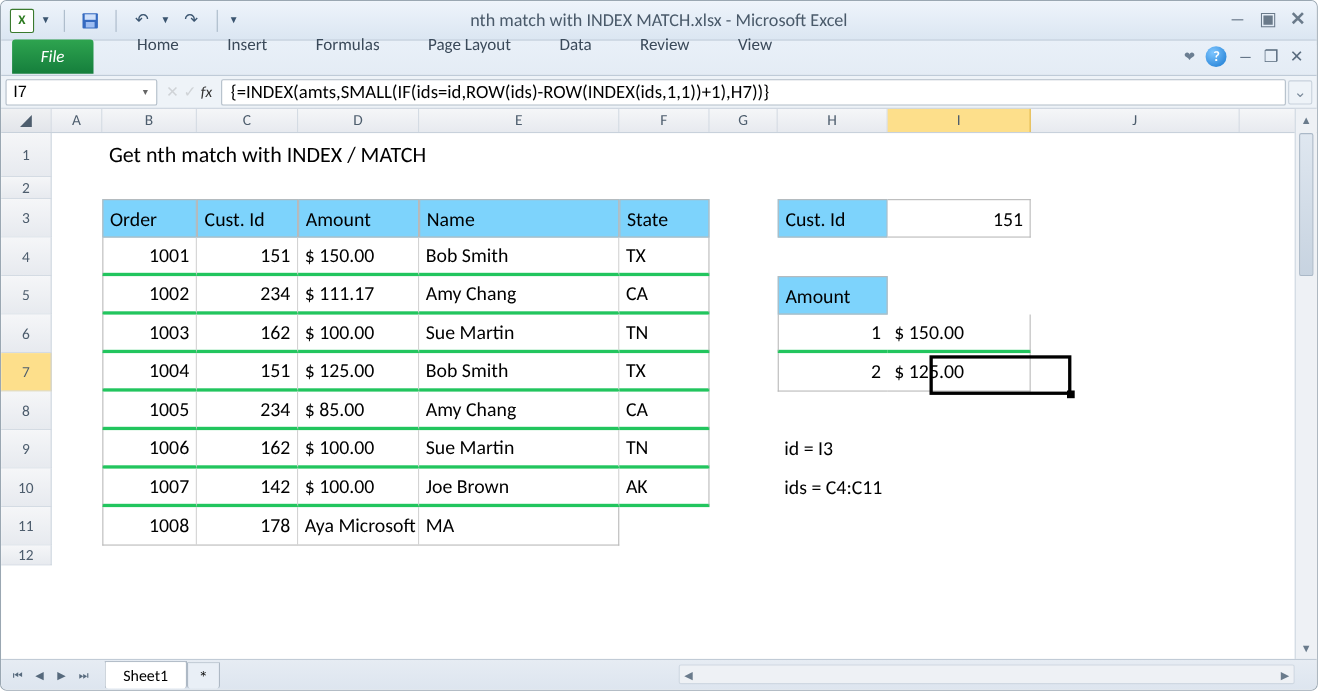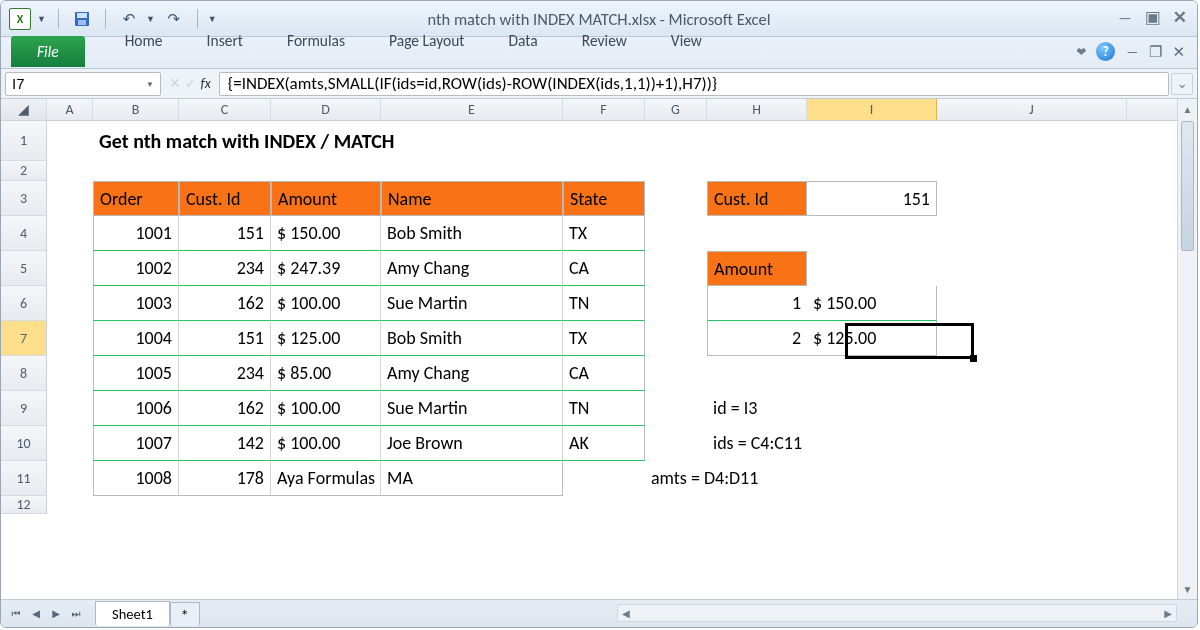--- a/index.html
+++ b/index.html
@@ -85,21 +85,21 @@
     color:#fff; display:flex; align-items:center; justify-content:center;
     font-size:13px; font-weight:bold;
   }
   .ribbon .caret-down { font-size:12px; color:#6b7e92; }
   
   .formula-bar {
     height: 30px; background:#eef3f8; border-bottom:1px solid #c2ccd7;
     display:flex; align-items:center; padding: 2px 4px; gap:0;
   }
   .namebox {
-    width:156px; height:24px; background:#fff; border:1px solid #b2bdc8;
+    width:138px; height:24px; background:#fff; border:1px solid #b2bdc8;
     display:flex; align-items:center; padding:0 6px;
     border-radius:2px;
   }
   .namebox input { border:none; outline:none; width:60px; font-size:15px; background:transparent;}
   .namebox .dd { margin-left:auto; font-size:8px; color:#666;}
   .fx-icons { display:flex; align-items:center; gap:4px; padding:0 8px; color:#777;}
   .fx-icons .fx { font-style:italic; font-size:14px; color:#333; }
   .formula-input {
     flex:1; height:24px; background:#fff; border:1px solid #b2bdc8; border-radius:2px;
     display:flex; align-items:center; padding:0 8px;
@@ -140,25 +140,25 @@
     color:#4d5d6d; font-size:14px;
   }
   .rowhead.active-row { background:#fddf8b; }
   .cell {
     border-bottom:1px solid transparent;
     display:flex; align-items:center;
     font-size:18px; font-family: Calibri, Arial, sans-serif;
     padding:0 6px;
     white-space:nowrap;
   }
-  .cell.bold { font-weight:bold; }
+  .cell.bold { font-weight:normal; }
   .cell.rt { justify-content:flex-end; }
-  .tbl-hd { background:#f97316; border:1px solid #b9b9b9; }
+  .tbl-hd { background:#7dd3fc; border:1px solid #b9b9b9; }
   .bd-r { border-right:1px solid #d3d3d3; }
-  .bd-b { border-bottom:1px solid #22c55e; }
+  .bd-b { border-bottom:3px solid #22c55e; }
   .bd-t { border-top:1px solid #b9b9b9; }
   .bd-l { border-left:1px solid #b9b9b9; }
   .bd-rs { border-right:1px solid #b9b9b9; }
   .bd-bs { border-bottom:1px solid #b9b9b9; }
 
   
   .active-cell-border {
     position:absolute;
     border:3px solid #000;
     pointer-events:none;
@@ -330,21 +330,21 @@
           <div class="cell"></div>
           <div class="cell"></div>
           <div class="cell"></div>
       </div>
 
       <div class="row">
         <div class="rowhead">5</div>
         <div class="cell"></div>
         <div class="cell rt bd-l bd-b bd-r">1002</div>
         <div class="cell rt bd-b bd-r">234</div>
-        <div class="cell bd-b bd-r">$ 247.39</div>
+        <div class="cell bd-b bd-r">$ 111.17</div>
         <div class="cell bd-b bd-r">Amy Chang</div>
         <div class="cell bd-b bd-rs">CA</div>
         <div class="cell"></div>
         <div class="cell tbl-hd bd-t bd-rs bd-bs">Amount</div>
         <div class="cell"></div>
       </div>
 
       <div class="row">
         <div class="rowhead">6</div>
         <div class="cell"></div>
@@ -411,24 +411,23 @@
         <div class="cell"></div>
         <div class="cell" style="grid-column: span 2">ids = C4:C11</div>
         <div class="cell"></div>
       </div>
 
       <div class="row">
         <div class="rowhead">11</div>
         <div class="cell"></div>
         <div class="cell rt bd-l bd-bs bd-r">1008</div>
         <div class="cell rt bd-bs bd-r">178</div>
-        <div class="cell bd-bs bd-r">Aya Formulas</div>
+        <div class="cell bd-bs bd-r">Aya Microsoft</div>
         <div class="cell bd-bs bd-rs">MA</div>
         <div class="cell"></div>
-        <div class="cell" style="grid-column: span 2">amts = D4:D11</div>
         <div class="cell"></div>
       </div>
 
       <div class="row" style="height:18px">
         <div class="rowhead">12</div>
         <div class="cell" style="grid-column: span 10"></div>
       </div>
 
       <div class="active-cell-border" style="left:844px; top:202px; width:129px; height:36px;"></div>
       <div class="active-cell-handle" style="left:969px; top:234px;"></div>

